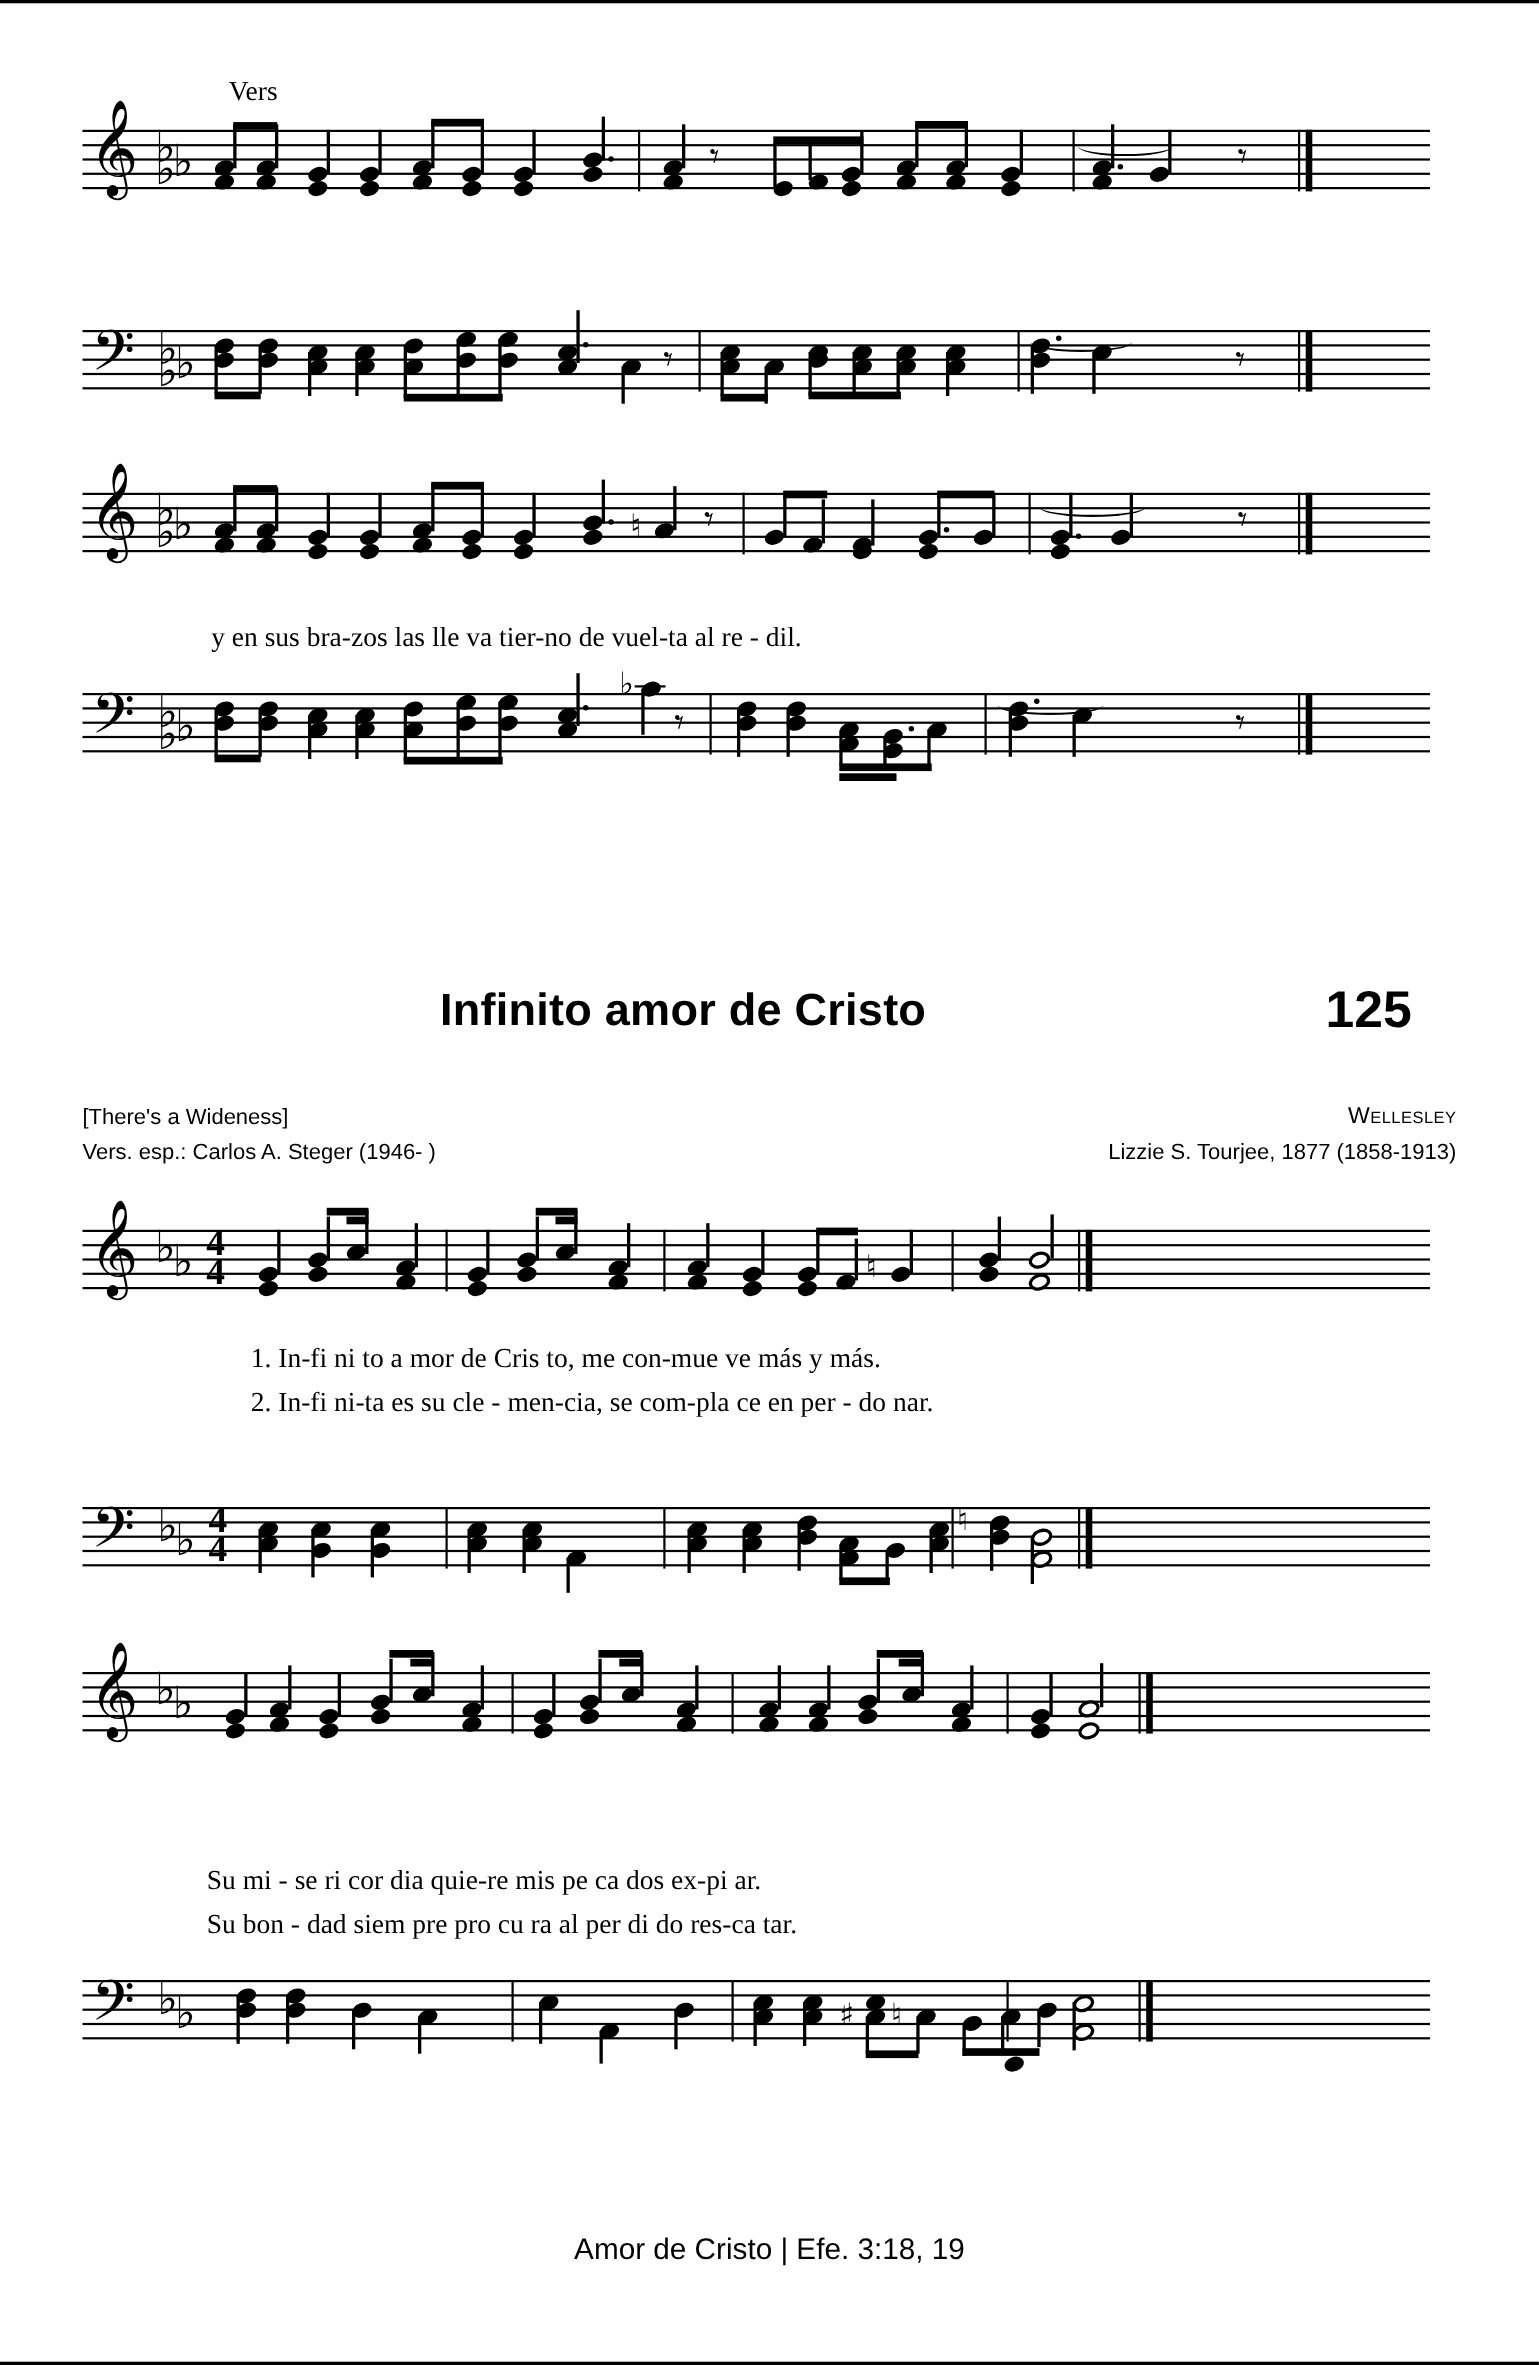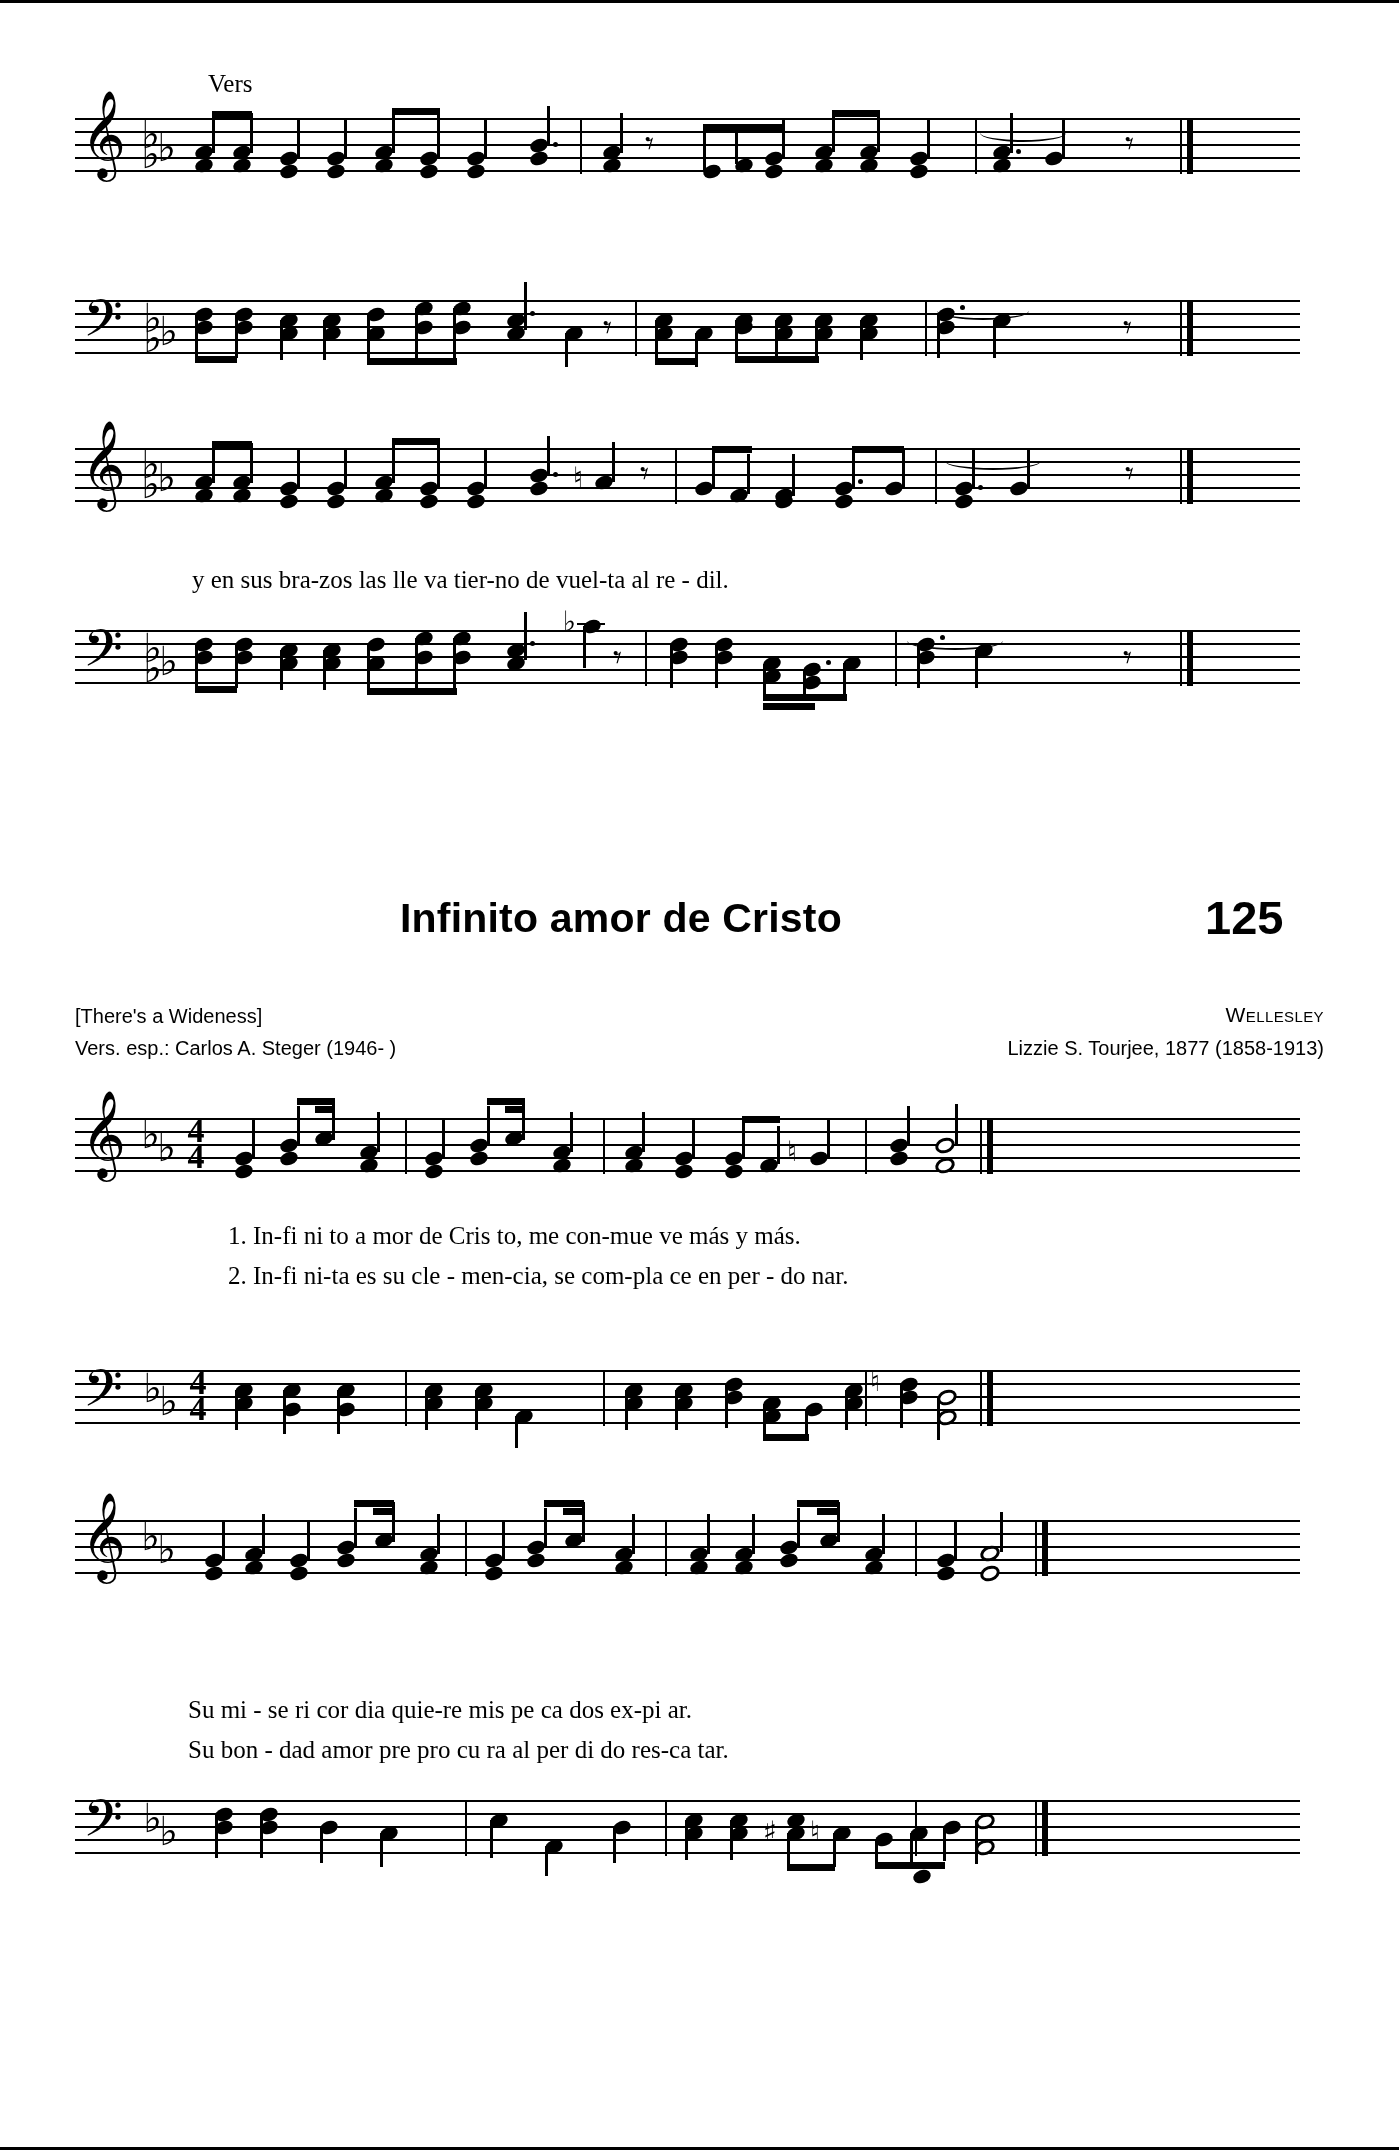--- a/index.html
+++ b/index.html
@@ -778,21 +778,21 @@
       <div class="nh" style="left:862px; top:47px;"></div>
     <div class="stem" style="left:879px; top:0px; height:40px;"></div>
     <div class="nh open" style="left:905px; top:26px;"></div>
       <div class="nh open" style="left:905px; top:46px;"></div>
     <div class="stem" style="left:925px; top:-8px; height:40px;"></div>
     <div class="barline" style="left:960px; top:0px; height:56px;"></div>
     <div class="barline thick" style="left:967px; top:0px; height:56px;"></div>
   </div>
 
   <div class="lyricline" style="left:188px; top:1696px;">Su mi - se     ri        cor dia    quie-re  mis pe    ca      dos    ex-pi  ar.</div>
-  <div class="lyricline" style="left:188px; top:1736px;">Su bon - dad amor     pre pro     cu ra    al  per    di      do     res-ca  tar.</div>
+  <div class="lyricline" style="left:188px; top:1736px;">Su bon - dad siem     pre pro     cu ra    al  per    di      do     res-ca  tar.</div>
 
   <div class="system" style="left:75px; top:1800px; width:1225px; height:60px;">
     <div class="staff">
       <div class="line l0"></div>
         <div class="line l1"></div>
         <div class="line l2"></div>
         <div class="line l3"></div>
         <div class="line l4"></div>
     </div>
     <div class="clef bass" style="left:8px;">𝄢</div>
@@ -845,14 +845,15 @@
     <div class="barline" style="left:840px; top:0px; height:56px;"></div>
 
     <div class="nh open" style="left:900px; top:14px;"></div>
       <div class="nh open" style="left:900px; top:40px;"></div>
     <div class="stem" style="left:900px; top:20px; height:44px;"></div>
     <div class="nh" style="left:838px; top:70px;"></div>
     <div class="barline" style="left:960px; top:0px; height:56px;"></div>
     <div class="barline thick" style="left:967px; top:0px; height:56px;"></div>
   </div>
 
+  <div class="footer" style="left:0px; top:2030px;">Amor de Cristo | Efe. 3:18, 19</div>
 
 </div>
 
 </body></html>

